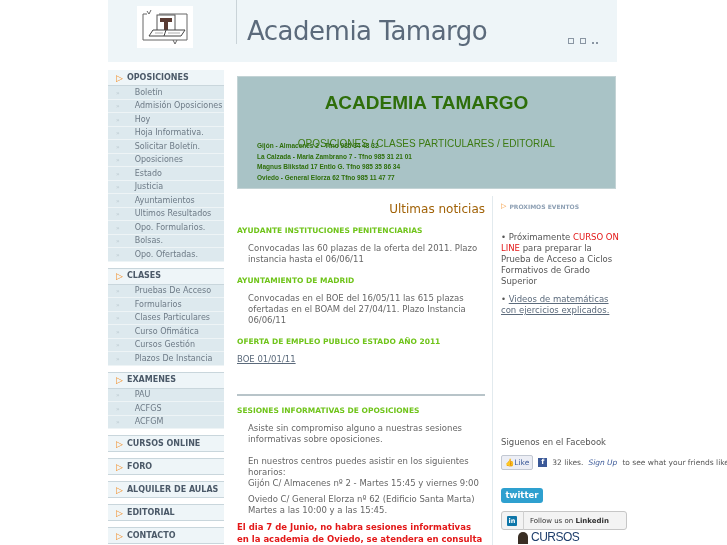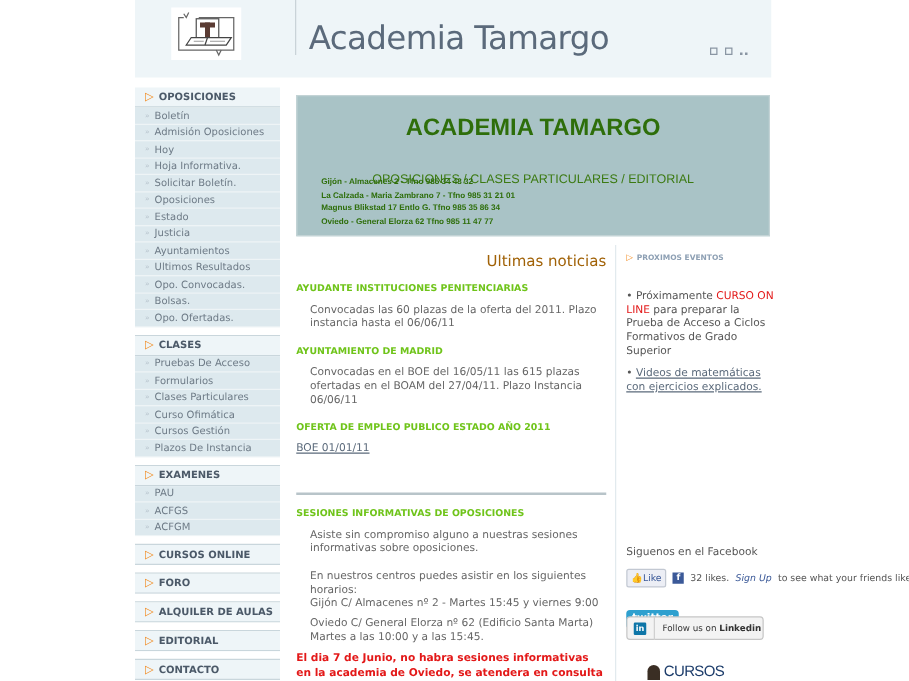--- a/index.html
+++ b/index.html
@@ -25,21 +25,21 @@
 
   #sidebar { position: absolute; left: 108px; top: 70px; width: 116px; }
   .side-head {
     height: 16px; background: #eef5f8; border-bottom: 1px solid #c9d6dc;
     font-weight: bold; font-size: 8px; color: #4b5968; padding-left: 8px;
     display: flex; align-items: center; gap: 4px; line-height: 8px;
   }
   .side-head .tri { color: #f28a1f; font-size: 9px; }
   .side-item {
     height: 13.5px; background: #dde9ee; border-bottom: 1px solid #eef4f6;
-    font-size: 8px; color: #6d7a86; padding-left: 8px; display: flex; align-items: center; gap: 4px;
+    font-size: 8px; color: #6d7a86; padding-left: 8px; display: flex; align-items: center; gap: 15px;
     white-space: nowrap; overflow: visible;
   }
   .side-item .bul { color: #b7c4cc; font-size: 6px; }
   .side-gap { height: 7px; background: #fff; border-bottom: 1px solid #c9d6dc; }
 
   #banner {
     position: absolute; left: 237px; top: 76px; width: 379px; height: 113px;
     background: #a9c3c6; border: 1px solid #c3d3d5;
   }
   #banner-title {
@@ -70,21 +70,21 @@
   .event .red { color: #e31818; }
   .event a { color: #5b6a7b; text-decoration: underline; }
 
   #fb-label { position: absolute; left: 501px; top: 437px; font-size: 8.5px; color: #555; }
   #fb-row { position: absolute; left: 501px; top: 455px; display: flex; align-items: center; gap: 5px; white-space: nowrap; font-size: 7.5px; color: #555; }
   #fb-like { border: 1px solid #c2c8d2; background: #eceef5; padding: 2px 3px; font-size: 7.5px; color: #3b5998; border-radius: 2px; }
   #fb-f { display: inline-block; width: 9px; height: 9px; background: #3b5998; color: #fff; font-size: 7px; text-align: center; line-height: 9px; font-weight: bold; }
   #fb-signup { color: #3b5998; font-style: italic; }
   #twitter-btn { position: absolute; left: 501px; top: 488px; width: 42px; height: 15px; background: #2ea0cf;
     border-radius: 3px; color: #fff; font-weight: bold; font-size: 8.5px; text-align: center; line-height: 15px; }
-  #linkedin-btn { position: absolute; left: 501px; top: 493px; width: 110px; height: 19px; border: 1px solid #c6c6c6;
+  #linkedin-btn { position: absolute; left: 501px; top: 511px; width: 126px; height: 19px; border: 1px solid #c6c6c6;
     border-radius: 3px; background: #f3f3f3; display: flex; align-items: center; font-size: 7px; color: #333; }
   #linkedin-btn .in { display: inline-block; width: 10px; height: 10px; background: #0e76a8; color: #fff; font-weight: bold; font-size: 6.5px;
     text-align: center; line-height: 10px; margin: 0 6px 0 5px; border-radius: 1px; }
   #linkedin-btn .sep { width: 1px; height: 19px; background: #d0d0d0; margin-right: 6px; }
   #cursos-img { position: absolute; left: 518px; top: 530px; width: 95px; height: 15px; font-family: "Liberation Sans", sans-serif;
     font-size: 12px; color: #1d3d6b; letter-spacing: -0.5px; }
   #cursos-img .blob { display: inline-block; width: 10px; height: 12px; background: #3a2e24; border-radius: 5px 5px 0 0; vertical-align: bottom; margin-right: 3px; }
 </style>
 </head>
 <body>
@@ -154,21 +154,21 @@
   <div class="side-item">
       <span class="bul">»</span>
       <span>Ayuntamientos</span>
     </div>
   <div class="side-item">
       <span class="bul">»</span>
       <span>Ultimos Resultados</span>
     </div>
   <div class="side-item">
       <span class="bul">»</span>
-      <span>Opo. Convocadas.</span>
+      <span>Opo. Formularios.</span>
     </div>
   <div class="side-item">
       <span class="bul">»</span>
       <span>Bolsas.</span>
     </div>
   <div class="side-item">
       <span class="bul">»</span>
       <span>Opo. Ofertadas.</span>
     </div>
   <div class="side-gap"></div>

